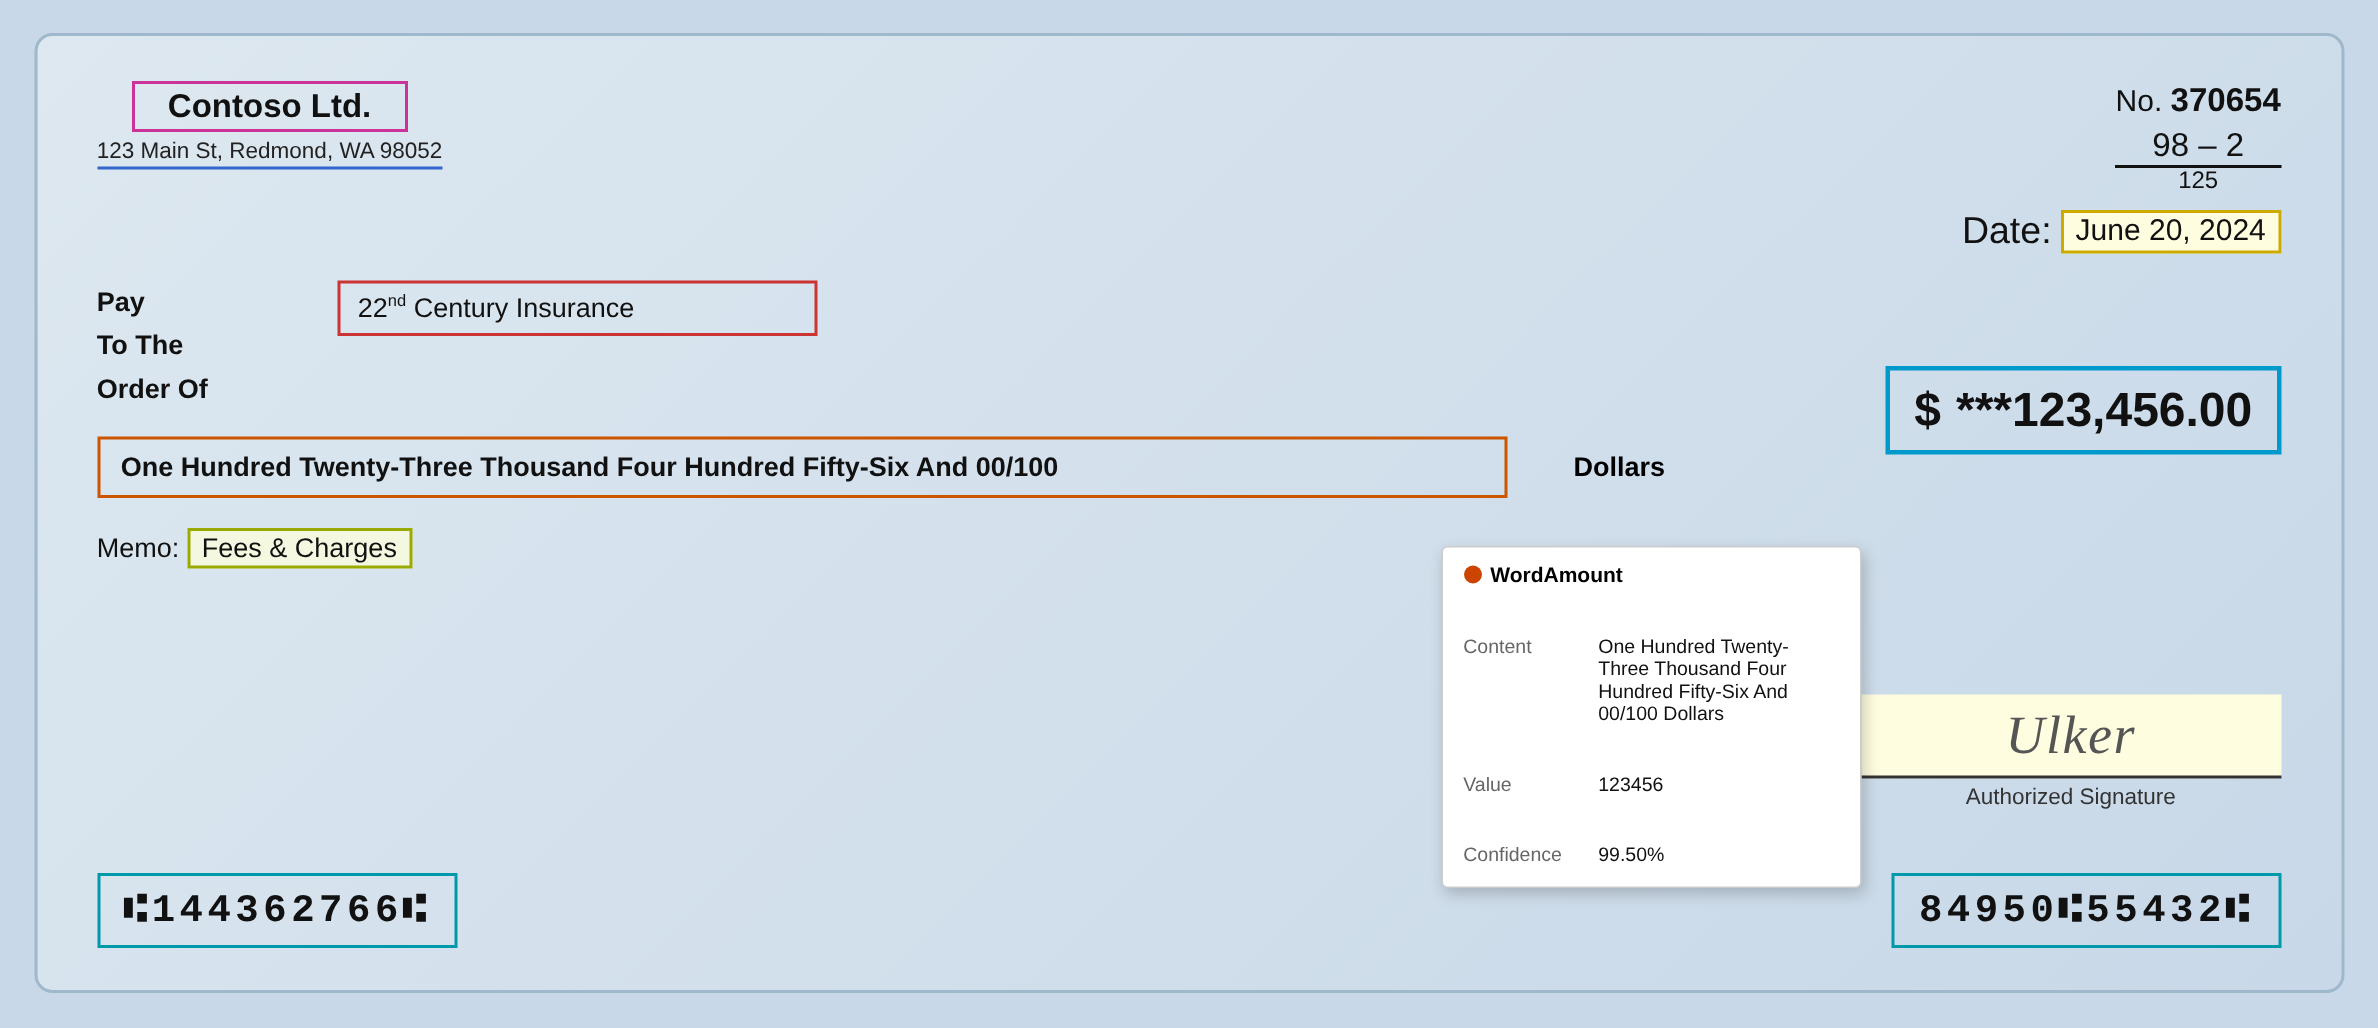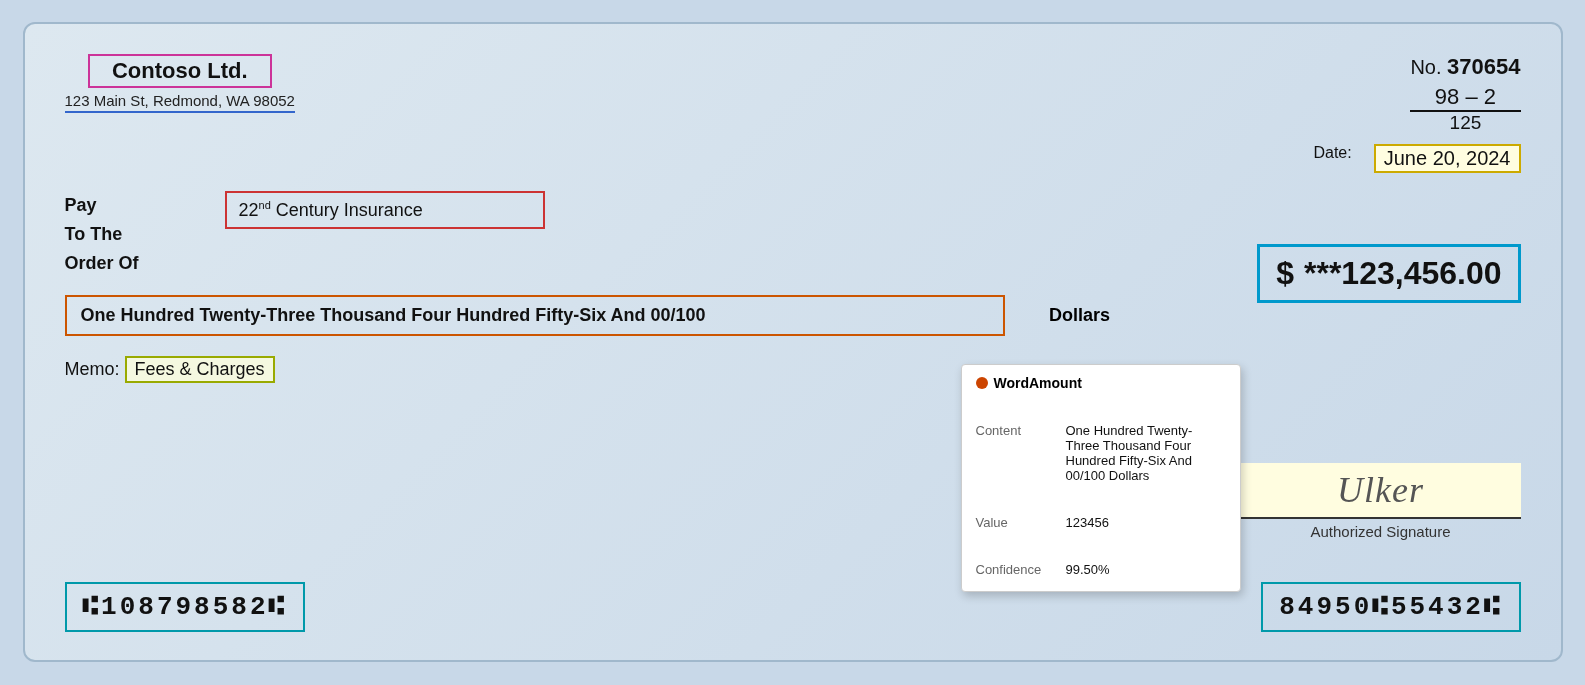--- a/index.html
+++ b/index.html
@@ -84,35 +84,35 @@
     }
     .routing-fraction .numerator {
       border-bottom: 2px solid #111;
       display: block;
       text-align: center;
       font-size: 22px;
     }
     .routing-fraction .denominator {
       display: block;
       text-align: center;
-      font-size: 19px;
+      font-size: 16px;
     }
 
     
     .date-row {
       display: flex;
       justify-content: flex-end;
       margin-top: 8px;
       margin-bottom: 18px;
       padding-right: 0;
     }
     .date-label {
-      font-size: 16px;
-      color: #111;
-      margin-right: 22px;
+      font-size: 25px;
+      color: #111;
+      margin-right: 6px;
     }
     .date-value {
       font-size: 20px;
       color: #111;
       border: 2px solid #ccaa00;
       background: #fffde0;
       padding: 1px 8px;
     }
 
     
@@ -359,20 +359,20 @@
       <span class="tooltip-val">123456</span>
     </div>
     <div class="tooltip-row">
       <span class="tooltip-key">Confidence</span>
       <span class="tooltip-val">99.50%</span>
     </div>
   </div>
 
   <div class="micr-row">
     <div class="micr-box">
-      ⑆108798582⑆
+      ⑆144362766⑆
     </div>
     <div class="micr-box">
       84950⑆55432⑆
     </div>
   </div>
 
 </div>
 
 </body></html>

